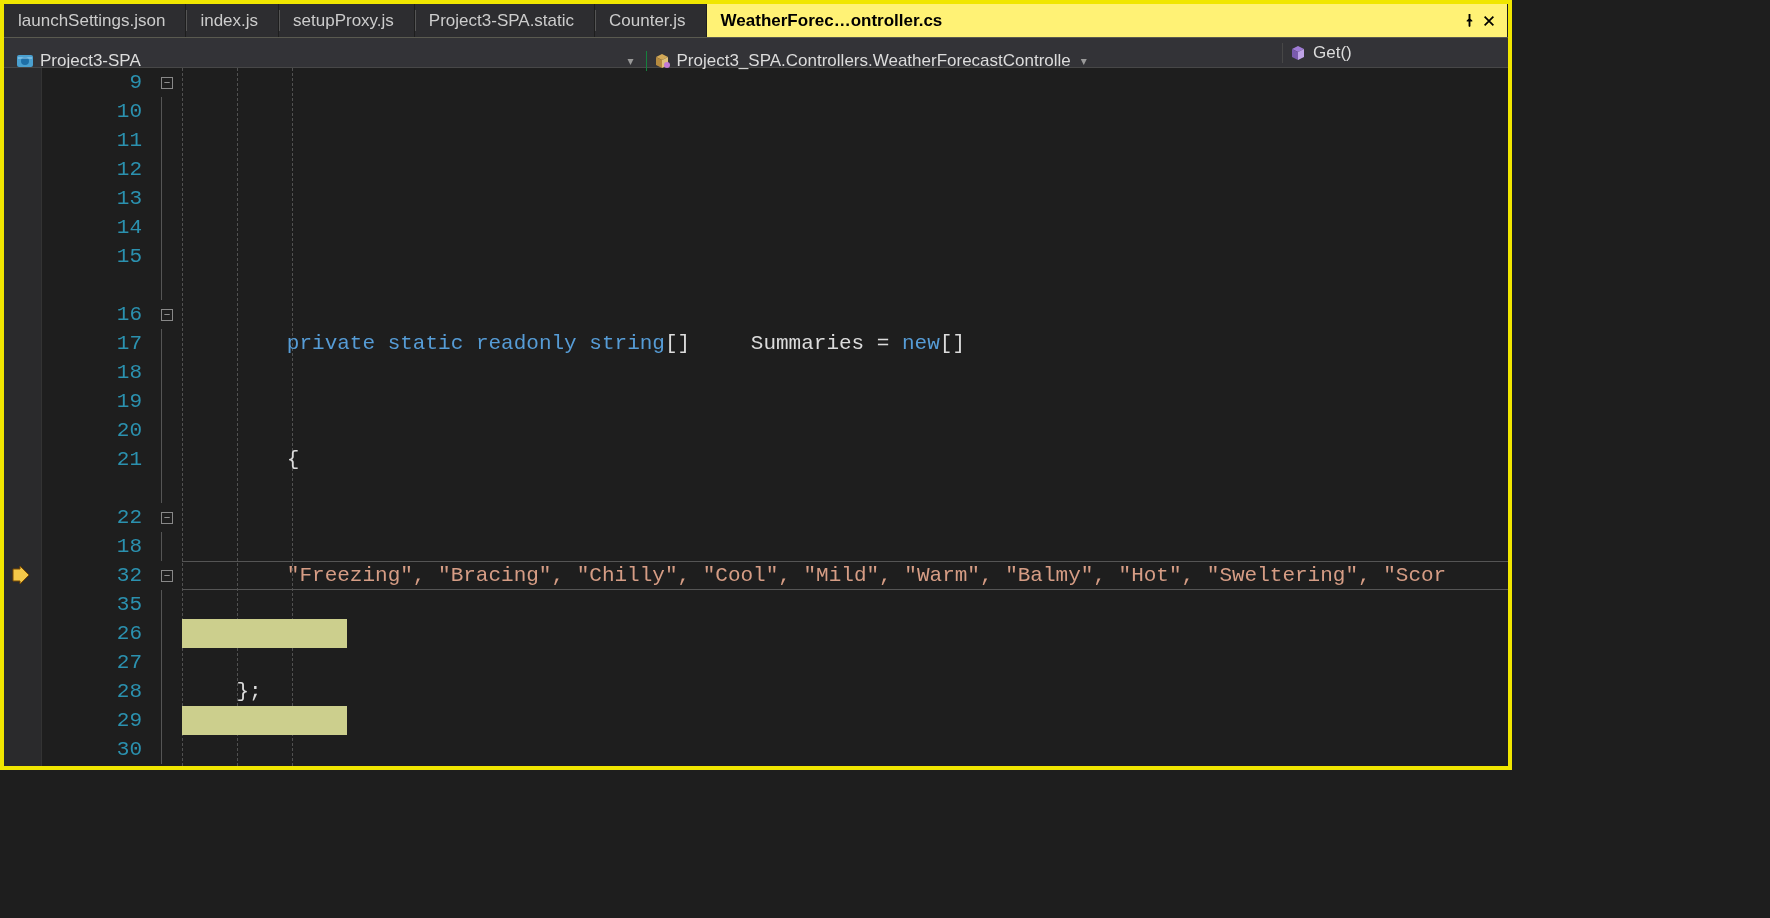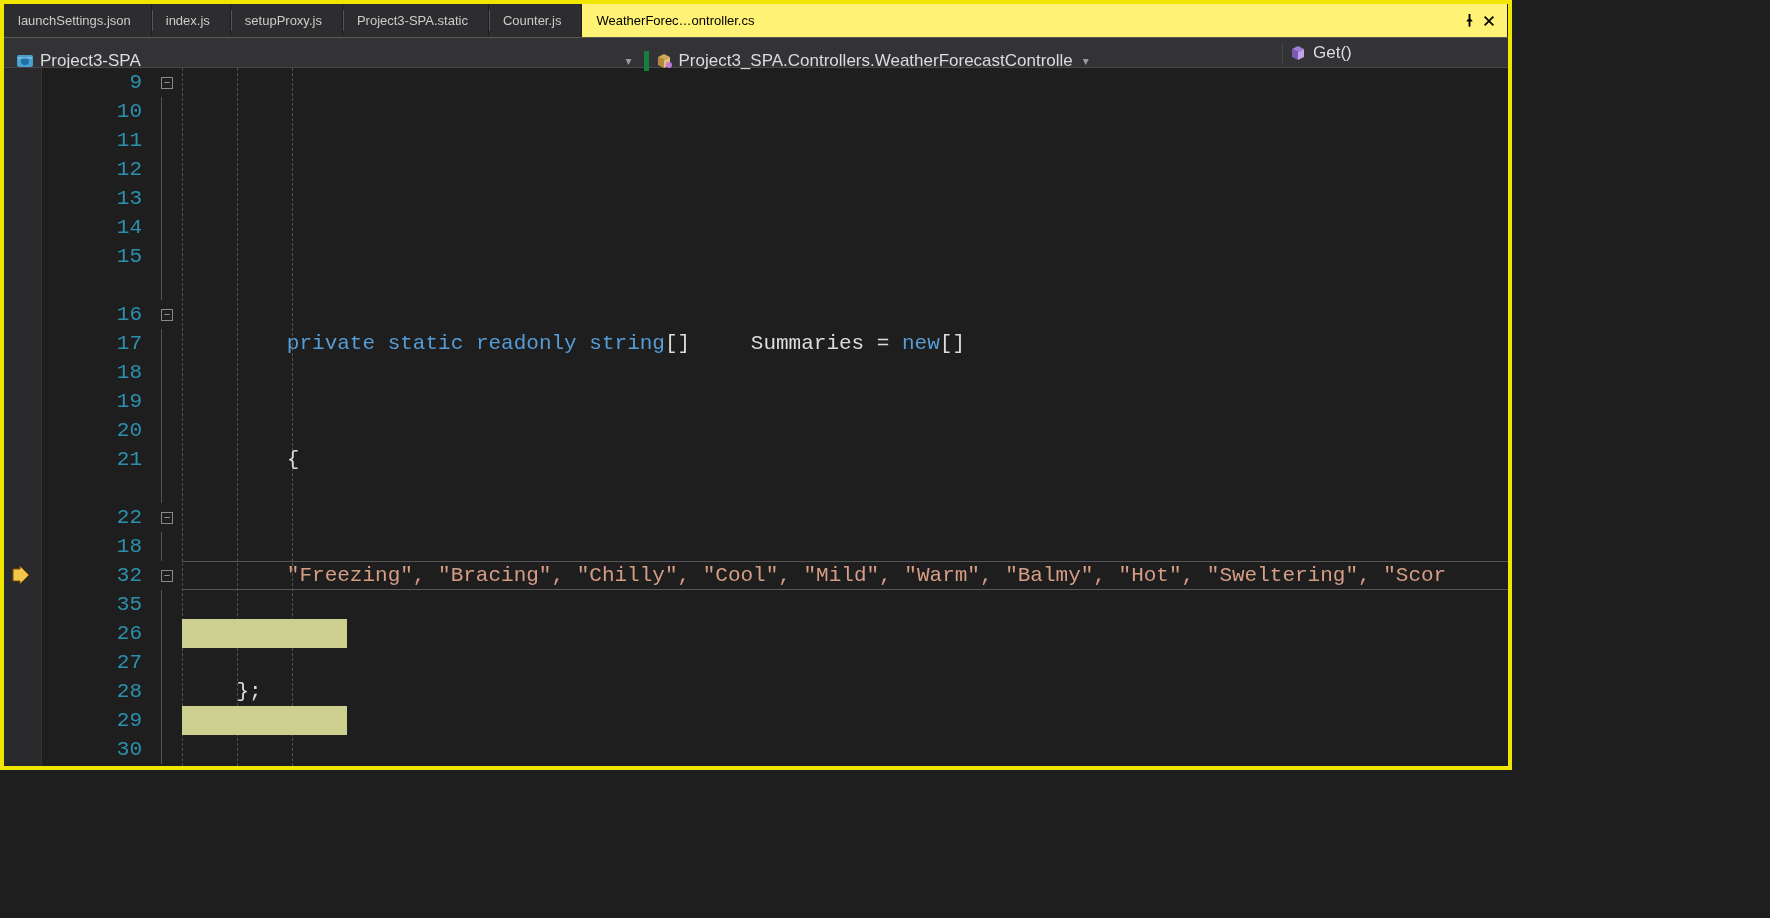--- a/index.html
+++ b/index.html
@@ -14,38 +14,38 @@
     border:4px solid #f0e600;
   }
   
   .tabs {
     display:flex;
     align-items:stretch;
     background:#2d2d30;
     border-bottom:1px solid #5a5a50;
     height:34px;
     font-family:"Segoe UI",Tahoma,sans-serif;
-    font-size:13px;
+    font-size:17px;
   }
   .tab {
     display:flex;
     align-items:center;
     padding:0 20px 0 14px;
     color:#cccccc;
     border-right:1px solid #1e1e1e;
     position:relative;
     white-space:nowrap;
   }
   .tab .sep {
     position:absolute; left:0; top:6px; bottom:6px; width:1px; background:#555;
   }
   .tab.active {
     background:#fff275;
     color:#000;
-    font-weight:400;
+    font-weight:700;
     flex:1;
     padding-right:8px;
     justify-content:flex-start;
   }
   .tab.active .spacer { flex:1; }
   .tab.active .icon-btn {
     width:20px;height:20px;display:flex;align-items:center;justify-content:center;
     color:#000;
   }
   
@@ -194,21 +194,21 @@
       <svg viewBox="0 0 18 18">
           <rect x="1" y="3" width="16" height="12" rx="2" fill="#4aa0d0"></rect>
           <circle cx="9" cy="9" r="4" fill="#1e6fa7"></circle>
           <path d="M2 6h14" stroke="#9fd4f2" stroke-width="1"></path>
         </svg>
     </span>
     <span>Project3-SPA</span>
     <span style="flex:1"></span>
     <span class="chev">▾</span>
   </div>
-  <div class="navcell flex1" style="border-left:5px solid #15803d;">
+  <div class="navcell flex1" style="border-left:1px solid #15803d;">
     <span class="nav-icon">
       <svg viewBox="0 0 18 18">
           <path d="M3 5l6-3 6 3-6 3z" fill="#d2a856"></path>
           <path d="M3 5v8l6 3V8z" fill="#b58a3f"></path>
           <path d="M15 5v8l-6 3V8z" fill="#e0c07a"></path>
           <circle cx="14" cy="13" r="3" fill="#c27ad6"></circle>
         </svg>
     </span>
     <span>Project3_SPA.Controllers.WeatherForecastControlle</span>
     <span class="chev">▾</span>

